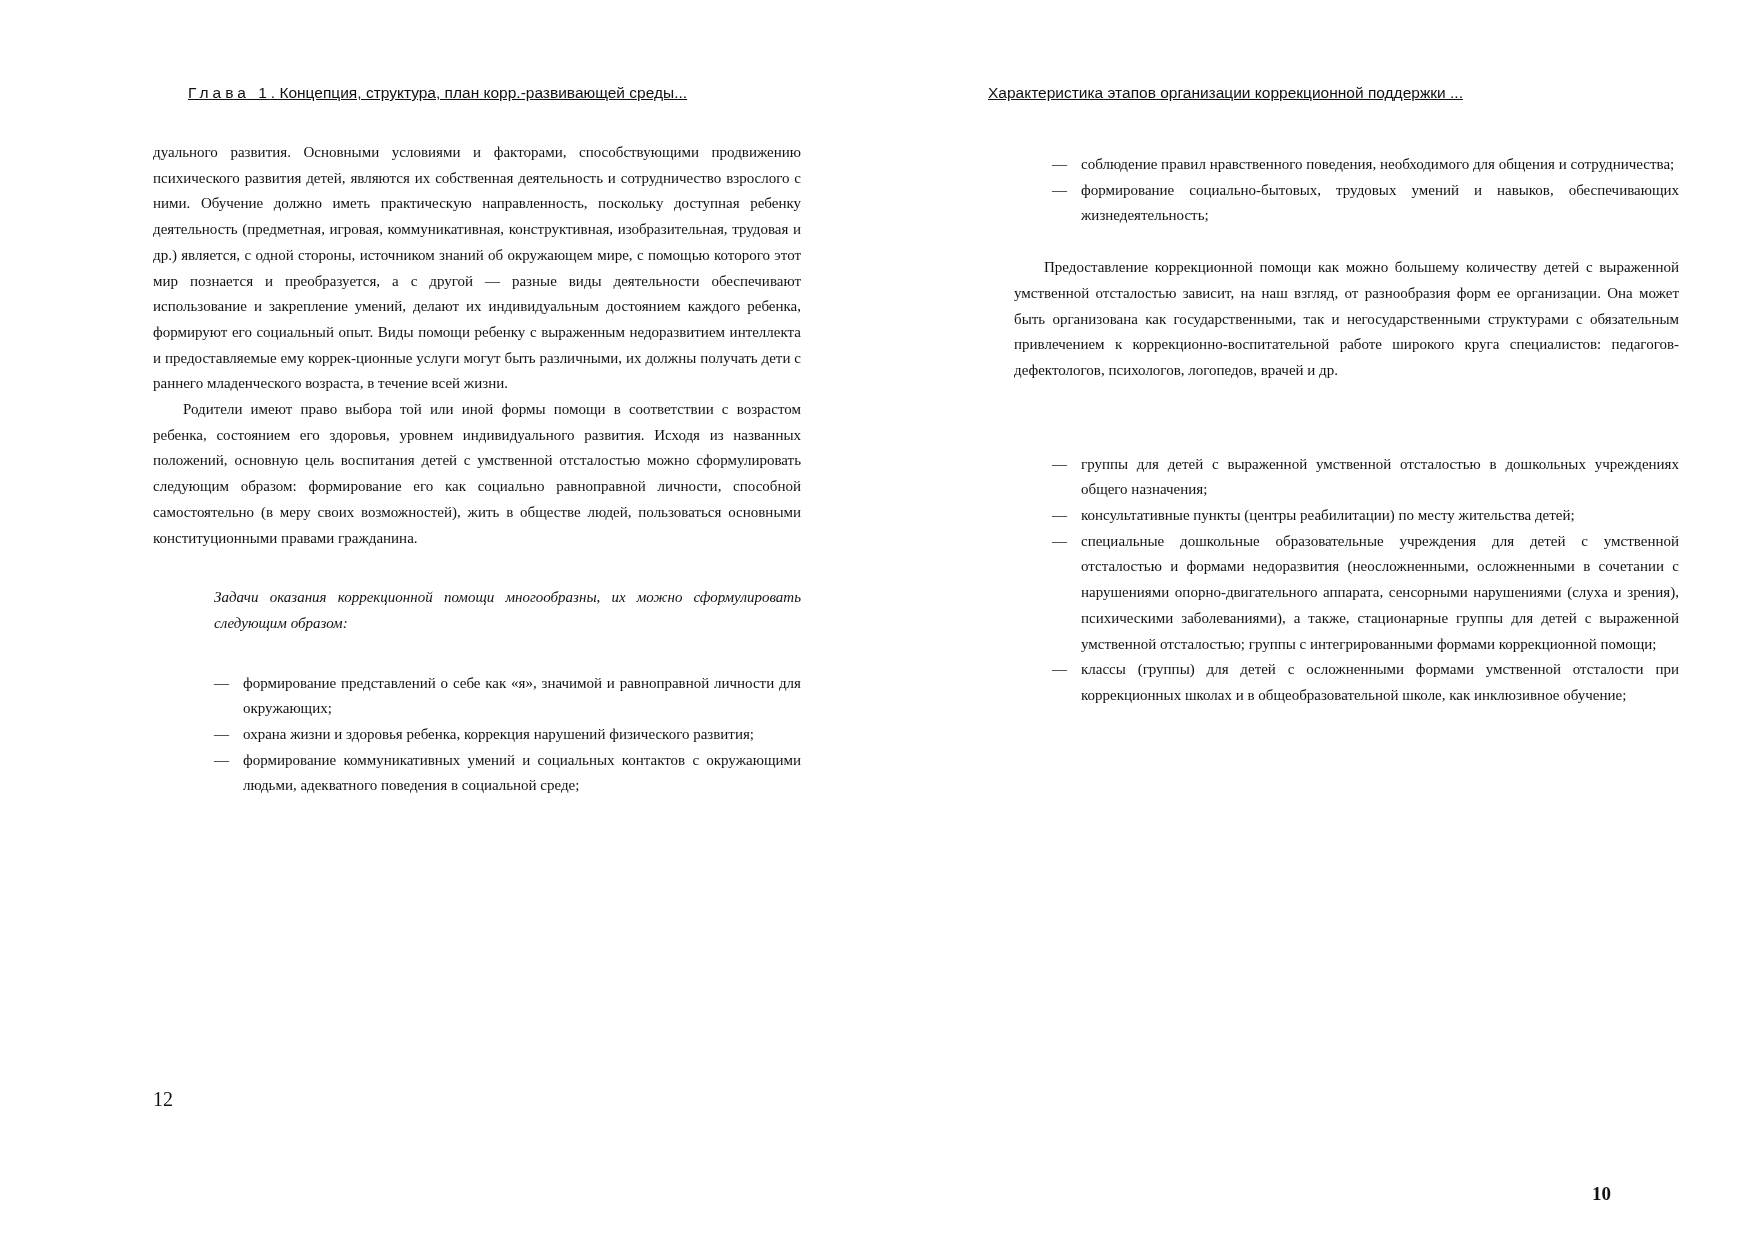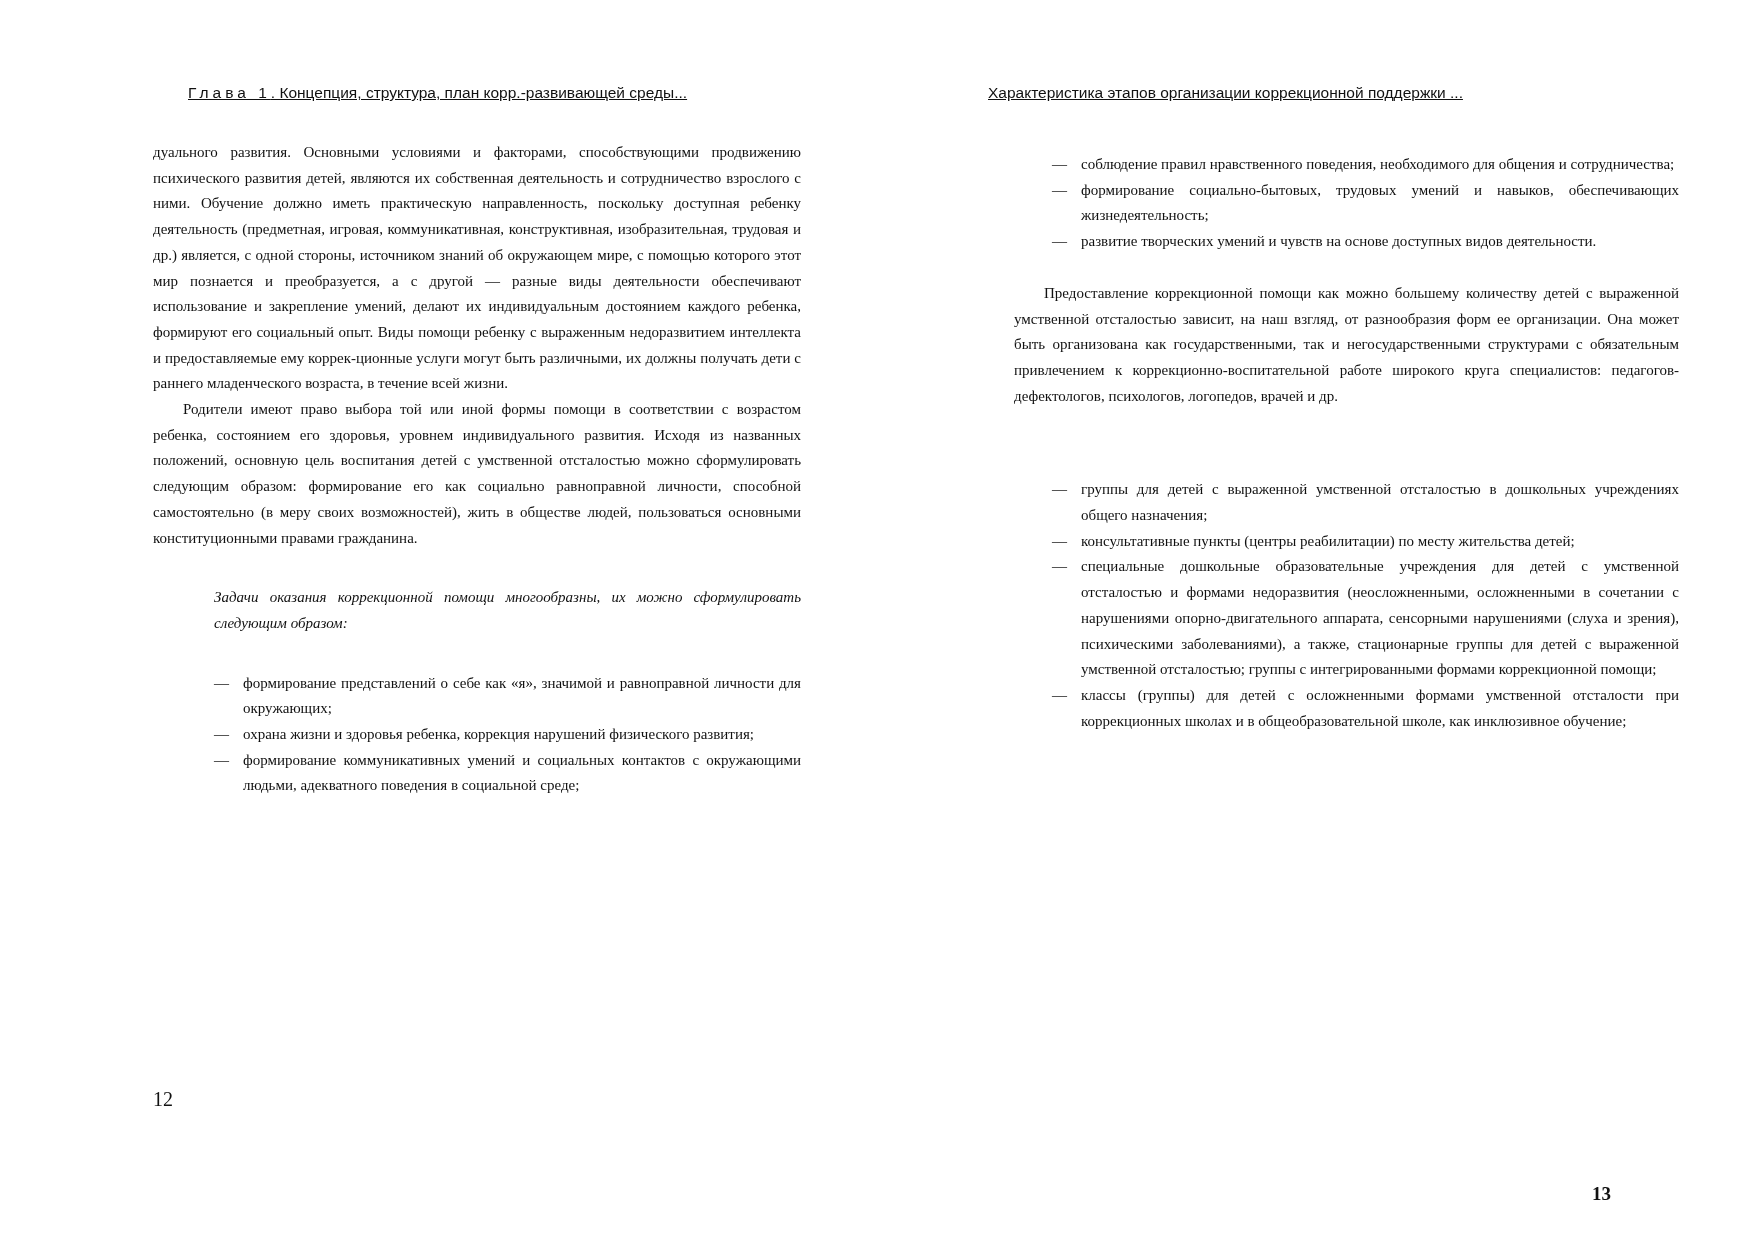--- a/index.html
+++ b/index.html
@@ -56,28 +56,27 @@
   <div class="page-num">12</div>
 </div>
 
 <div class="page page-right">
   <div class="running-head">Характеристика этапов организации коррекционной поддержки ...</div>
 
   <div class="body">
     <ul class="dash" style="margin-left:38px;">
       <li>соблюдение правил нравственного поведения, необходимого для общения и сотрудничества;</li>
       <li>формирование социально-бытовых, трудовых умений и навыков, обеспечивающих жизнедеятельность;</li>
-      <li>развитие творческих умений и чувств на основе доступных видов деятельности.</li>
     </ul>
     <div class="gap-s"></div>
     <p class="indent right-para">Предоставление коррекционной помощи как можно большему количеству детей с выраженной умственной отсталостью зависит, на наш взгляд, от разнообразия форм ее организации. Она может быть организована как государственными, так и негосударственными структурами с обязательным привлечением к коррекционно-воспитательной работе широкого круга специалистов: педагогов-дефектологов, психологов, логопедов, врачей и др.</p>
     <div class="gap-m"></div>
     <div class="gap-m"></div>
     <ul class="dash" style="margin-left:38px;">
       <li>группы для детей с выраженной умственной отсталостью в дошкольных учреждениях общего назначения;</li>
       <li>консультативные пункты (центры реабилитации) по месту жительства детей;</li>
       <li>специальные дошкольные образовательные учреждения для детей с умственной отсталостью и формами недоразвития (неосложненными, осложненными в сочетании с нарушениями опорно-двигательного аппарата, сенсорными нарушениями (слуха и зрения), психическими заболеваниями), а также, стационарные группы для детей с выраженной умственной отсталостью; группы с интегрированными формами коррекционной помощи;</li>
       <li>классы (группы) для детей с осложненными формами умственной отсталости при коррекционных школах и в общеобразовательной школе, как инклюзивное обучение;</li>
     </ul>
   </div>
 
-  <div class="page-num">13</div>
+  <div class="page-num">10</div>
 </div>
 
 </body></html>

